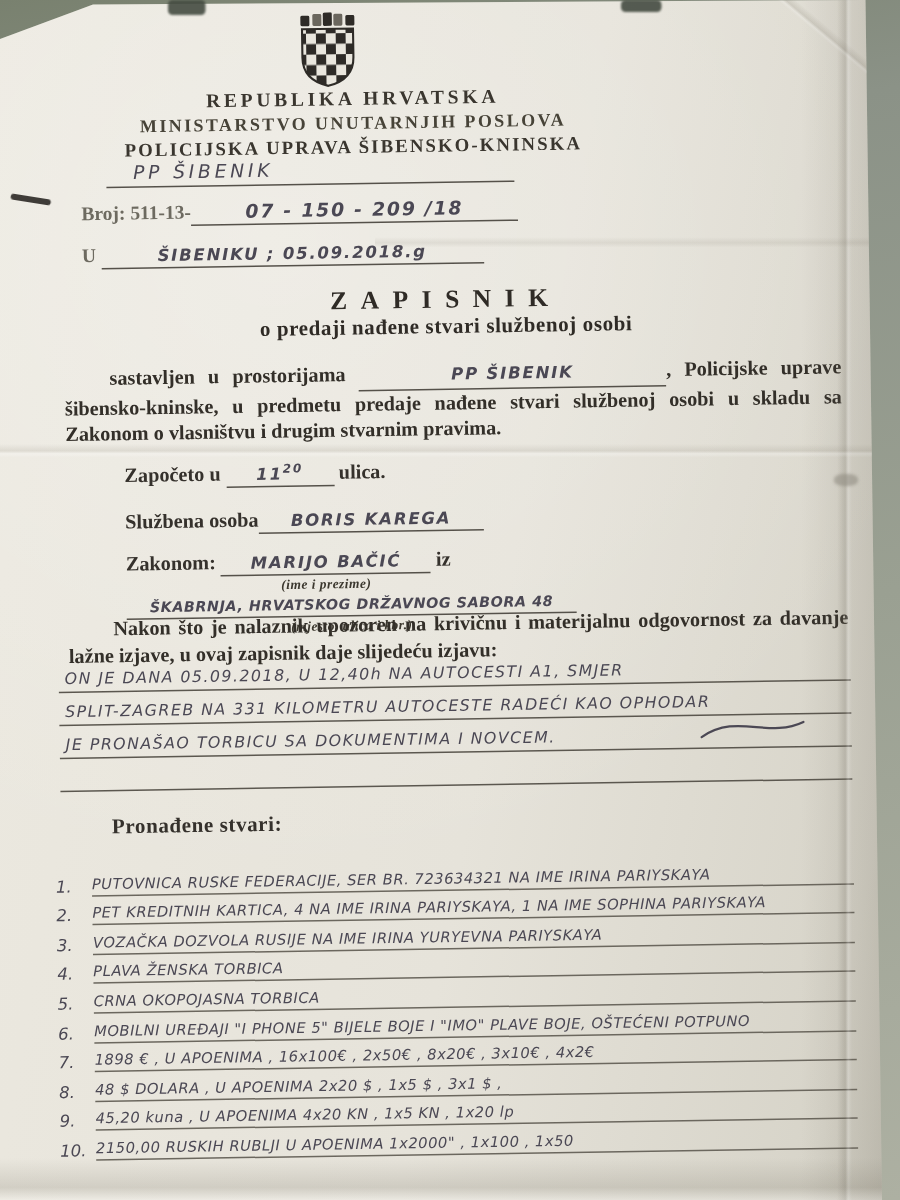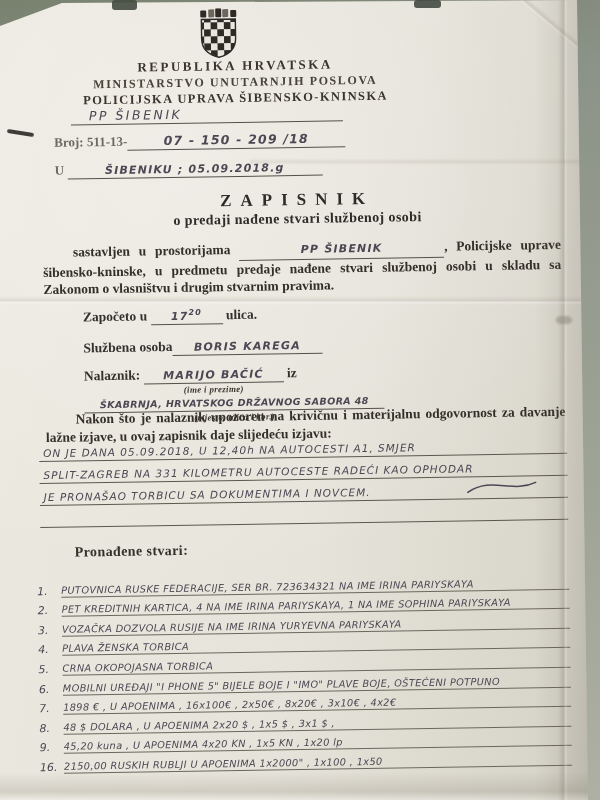--- a/index.html
+++ b/index.html
@@ -161,30 +161,30 @@
       <div class="sec title">ZAPISNIK</div>
       <div class="sec subtitle">o predaji nađene stvari službenoj osobi</div>
 
       <div class="sec para intro">
         <span>sastavljen u prostorijama</span>
         <span class="blank"><span class="hw">PP ŠIBENIK</span></span><span>, Policijske uprave šibensko-kninske, u predmetu predaje nađene stvari službenoj osobi u skladu sa Zakonom o vlasništvu i drugim stvarnim pravima.</span>
       </div>
 
       <div class="sec zapoceto">
         <span>Započeto u</span>
-        <span class="blank"><span class="hw"><span>17</span><sup>20</sup></span></span>
+        <span class="blank"><span class="hw"><span>11</span><sup>20</sup></span></span>
         <span>ulica.</span>
       </div>
 
       <div class="sec sluzbena">
         <span>Službena osoba</span><span class="blank"><span class="hw">BORIS KAREGA</span></span>
       </div>
 
       <div class="sec nalaznik">
-        <span>Nalaznik:</span>
+        <span>Zakonom:</span>
         <span class="field name-field">
           <span class="blank"><span class="hw">MARIJO BAČIĆ</span></span>
           <span class="caption">(ime i prezime)</span>
         </span>
         <span>iz</span>
         <span class="field addr-field">
           <span class="blank"><span class="hw">ŠKABRNJA, HRVATSKOG DRŽAVNOG SABORA 48</span></span>
           <span class="caption">(mjesto, ulica i kbr.)</span>
         </span>
       </div>
@@ -242,21 +242,21 @@
         </div>
         <div class="item-row">
           <span class="item-num">8.</span>
           <span class="item-text hw">48 $ DOLARA , U APOENIMA 2x20 $ , 1x5 $ , 3x1 $ ,</span>
         </div>
         <div class="item-row">
           <span class="item-num">9.</span>
           <span class="item-text hw">45,20 kuna , U APOENIMA 4x20 KN , 1x5 KN , 1x20 lp</span>
         </div>
         <div class="item-row">
-          <span class="item-num">16.</span>
+          <span class="item-num">10.</span>
           <span class="item-text hw">2150,00 RUSKIH RUBLJI U APOENIMA 1x2000" , 1x100 , 1x50</span>
         </div>
       </div>
 
     </div>
 
     <div class="crease crease-v"></div>
     <div class="crease crease-h1"></div>
     <div class="crease crease-h2"></div>
     <div class="crease crease-d"></div>

